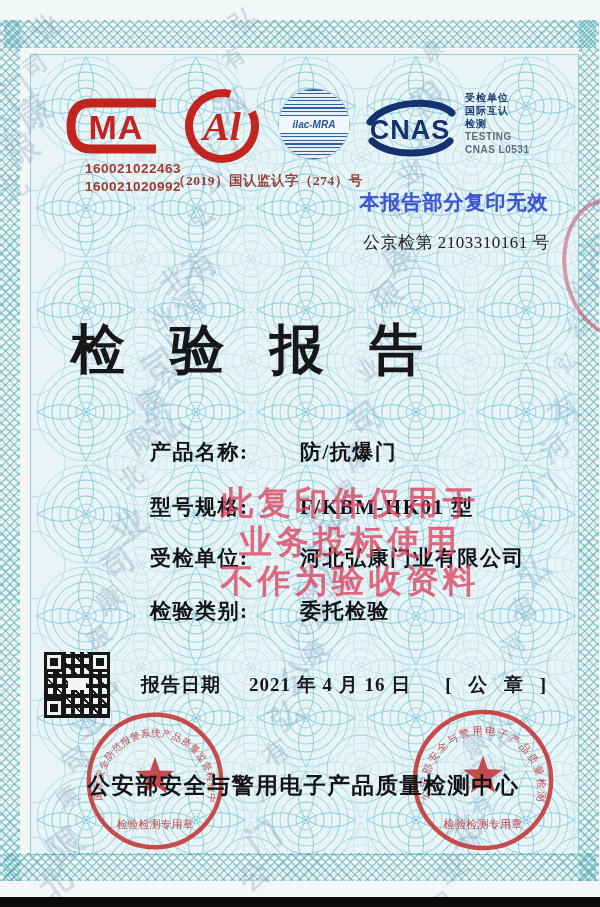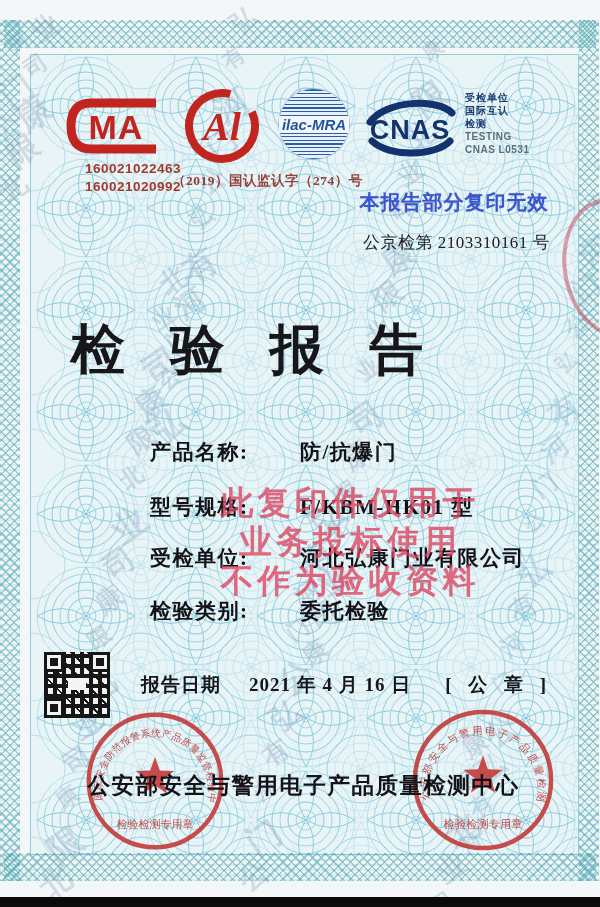--- a/index.html
+++ b/index.html
@@ -34,21 +34,21 @@
   .logo{position:absolute;}
   .cnas-side{position:absolute;left:465px;top:91px;font-family:"Liberation Sans","DejaVu Sans",sans-serif;
     font-size:10px;line-height:13px;color:#1c3a6e;font-weight:bold;letter-spacing:1px;}
   .cnas-side .en{color:#5c6d7c;font-weight:bold;letter-spacing:.5px;}
   .ilac{position:absolute;left:279px;top:89px;width:70px;height:70px;border-radius:50%;
     background:repeating-linear-gradient(0deg,#2a5fa8 0 1.3px,#e7eff8 1.3px 3.6px);
     box-shadow:0 0 0 1px rgba(42,95,168,.35);}
   .ilac .band{position:absolute;left:0;right:0;top:27px;height:17px;background:#f2f7fc;
     display:flex;align-items:center;justify-content:center;
     font-family:"Liberation Sans","DejaVu Sans",sans-serif;font-style:italic;
-    font-weight:bold;font-size:15px;color:#24549c;}
+    font-weight:bold;font-size:10px;color:#24549c;}
   
   .acc-nums{position:absolute;left:85px;top:160px;color:#a33a2c;
     font-family:"Liberation Sans","DejaVu Sans",sans-serif;
     font-weight:bold;font-size:13.5px;line-height:18px;letter-spacing:.5px;}
   .acc-note{position:absolute;left:172px;top:172px;color:#96413a;font-weight:bold;
     font-size:13.5px;letter-spacing:.5px;}
   
   .copy-notice{position:absolute;left:356px;top:189px;width:196px;text-align:center;
     color:#3d55cc;font-weight:bold;font-size:20px;letter-spacing:1px;
     text-shadow:0 0 1px rgba(61,85,204,.4);}

